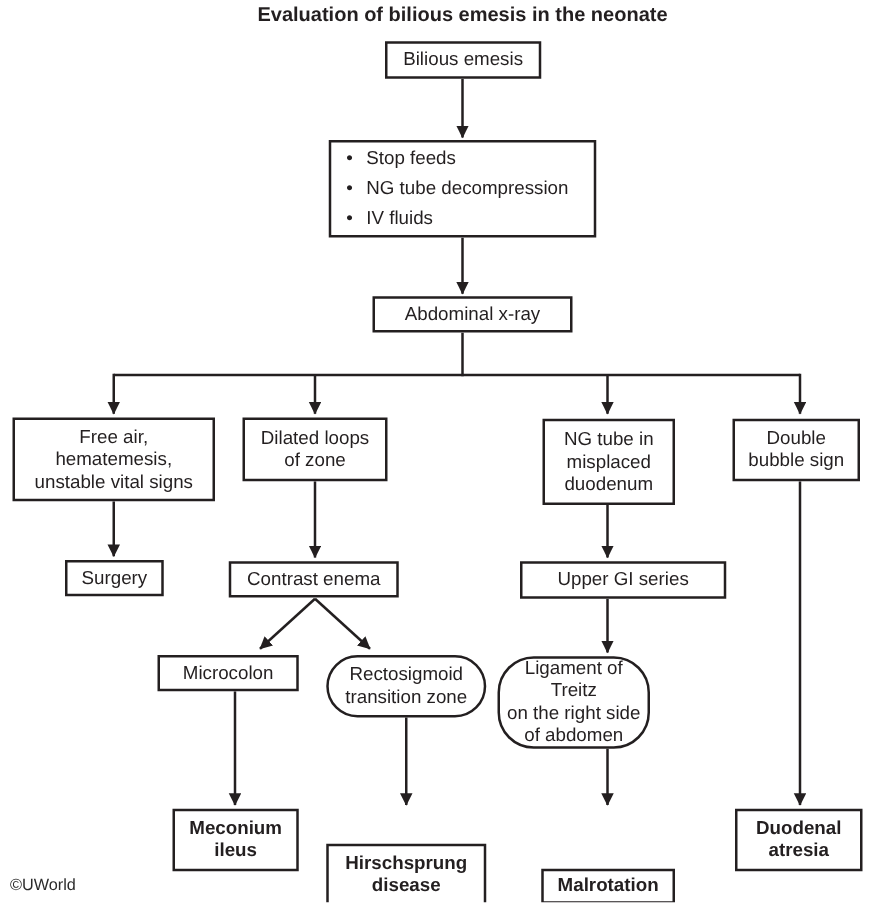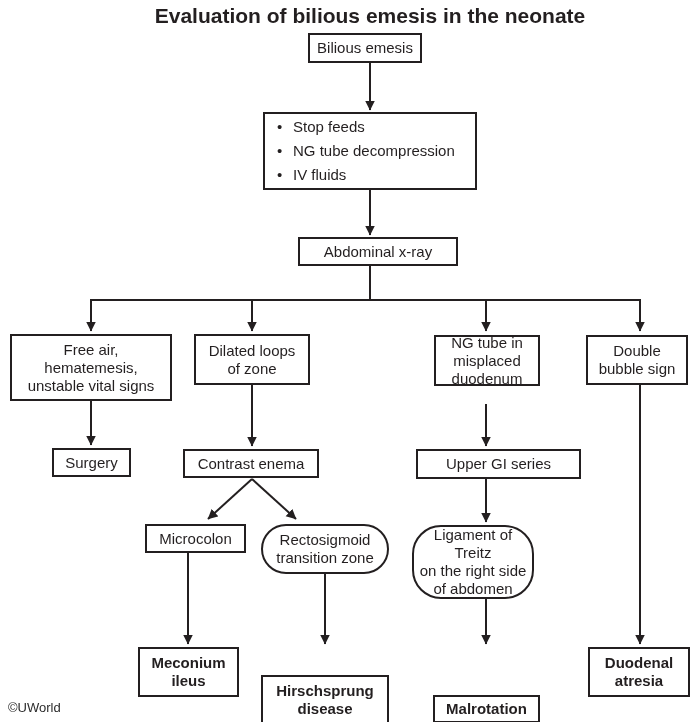--- a/index.html
+++ b/index.html
@@ -11,21 +11,21 @@
     font-family: "Liberation Sans", sans-serif;
     color: #231f20;
     overflow: hidden;
   }
   .title {
     position: absolute;
     top: 4px;
     left: 40px;
     width: 660px;
     text-align: center;
-    font-size: 21px;
+    font-size: 16px;
     font-weight: bold;
     color: #231f20;
   }
   .connectors {
     position: absolute;
     top: 0;
     left: 0;
     pointer-events: none;
   }
   .node {
@@ -96,21 +96,21 @@
       <line x1="252" y1="479" x2="296" y2="519" marker-end="url(#ah)"></line>
       <line x1="188" y1="553" x2="188" y2="644" marker-end="url(#ah)"></line>
       <line x1="325" y1="574" x2="325" y2="644" marker-end="url(#ah)"></line>
       <line x1="486" y1="404" x2="486" y2="446" marker-end="url(#ah)"></line>
       <line x1="486" y1="479" x2="486" y2="522" marker-end="url(#ah)"></line>
       <line x1="486" y1="599" x2="486" y2="644" marker-end="url(#ah)"></line>
       <line x1="640" y1="385" x2="640" y2="644" marker-end="url(#ah)"></line>
     </g>
   </svg>
 
-  <div class="node" style="left:308px; top:33px; width:114px; height:30px;">Bilious emesis</div>
+  <div class="node" style="left:308px; top:33px; width:125px; height:30px;">Bilious emesis</div>
 
   <div class="node list-node" style="left:263px; top:112px; width:214px; height:78px;">
     <div class="bullet-row">
       <span class="bullet">•</span>
       <span>Stop feeds</span>
     </div>
     <div class="bullet-row">
       <span class="bullet">•</span>
       <span>NG tube decompression</span>
     </div>
@@ -122,39 +122,39 @@
 
   <div class="node" style="left:298px; top:237px; width:160px; height:29px;">Abdominal x-ray</div>
 
   <div class="node" style="left:10px; top:334px; width:162px; height:67px;">Free air,
 hematemesis,
 unstable vital signs</div>
 
   <div class="node" style="left:194px; top:334px; width:116px; height:51px;">Dilated loops
 of zone</div>
 
-  <div class="node" style="left:434px; top:335px; width:106px; height:51px;">NG tube in
+  <div class="node" style="left:434px; top:335px; width:106px; height:69px;">NG tube in
 misplaced
 duodenum</div>
 
   <div class="node" style="left:586px; top:335px; width:102px; height:50px;">Double
 bubble sign</div>
 
   <div class="node" style="left:52px; top:448px; width:79px; height:29px;">Surgery</div>
 
   <div class="node" style="left:183px; top:449px; width:136px; height:29px;">Contrast enema</div>
 
   <div class="node" style="left:416px; top:449px; width:165px; height:30px;">Upper GI series</div>
 
-  <div class="node" style="left:145px; top:524px; width:101px; height:29px;">Microcolon</div>
+  <div class="node" style="left:126px; top:524px; width:113px; height:29px;">Microcolon</div>
 
   <div class="node" style="left:261px; top:524px; width:128px; height:50px;border-radius:25px;">Rectosigmoid
 transition zone</div>
 
-  <div class="node" style="left:412px; top:525px; width:122px; height:74px;border-radius:29px;">Ligament of Treitz
+  <div class="node" style="left:398px; top:525px; width:122px; height:74px;border-radius:29px;">Ligament of Treitz
 on the right side
 of abdomen</div>
 
   <div class="node bold" style="left:138px; top:647px; width:101px; height:50px;">Meconium
 ileus</div>
 
   <div class="node bold" style="left:261px; top:647px; width:128px; height:50px;margin-top:28px;">Hirschsprung
 disease</div>
 
   <div class="node bold" style="left:433px; top:647px; width:107px; height:28px;margin-top:48px;">Malrotation</div>

